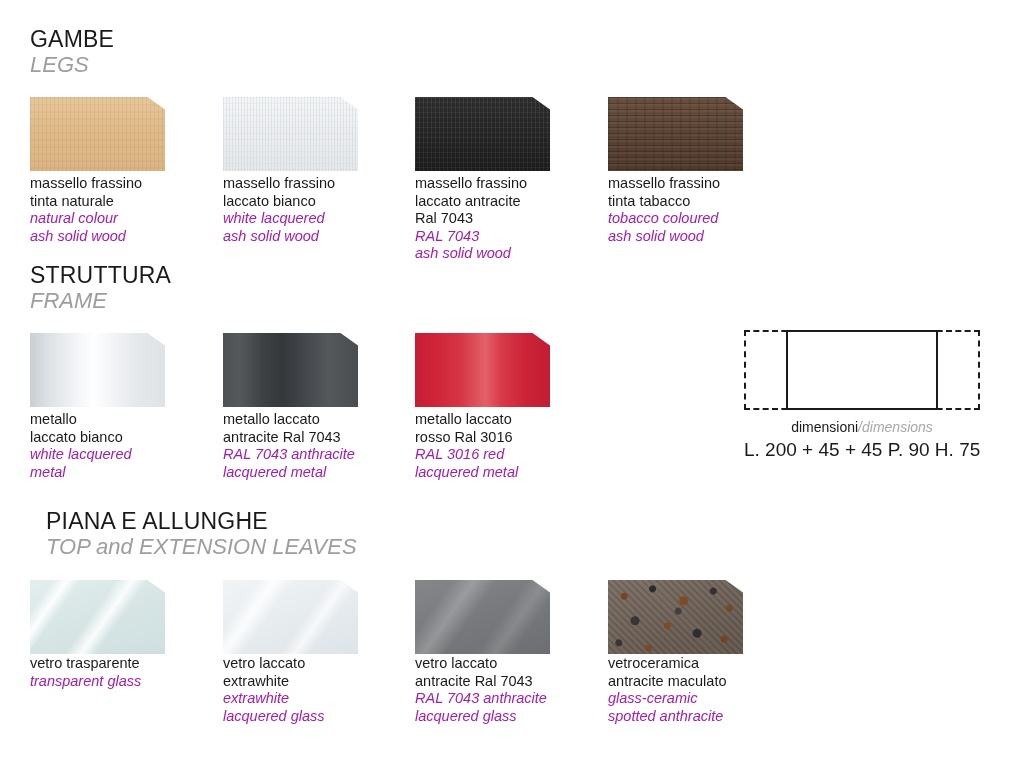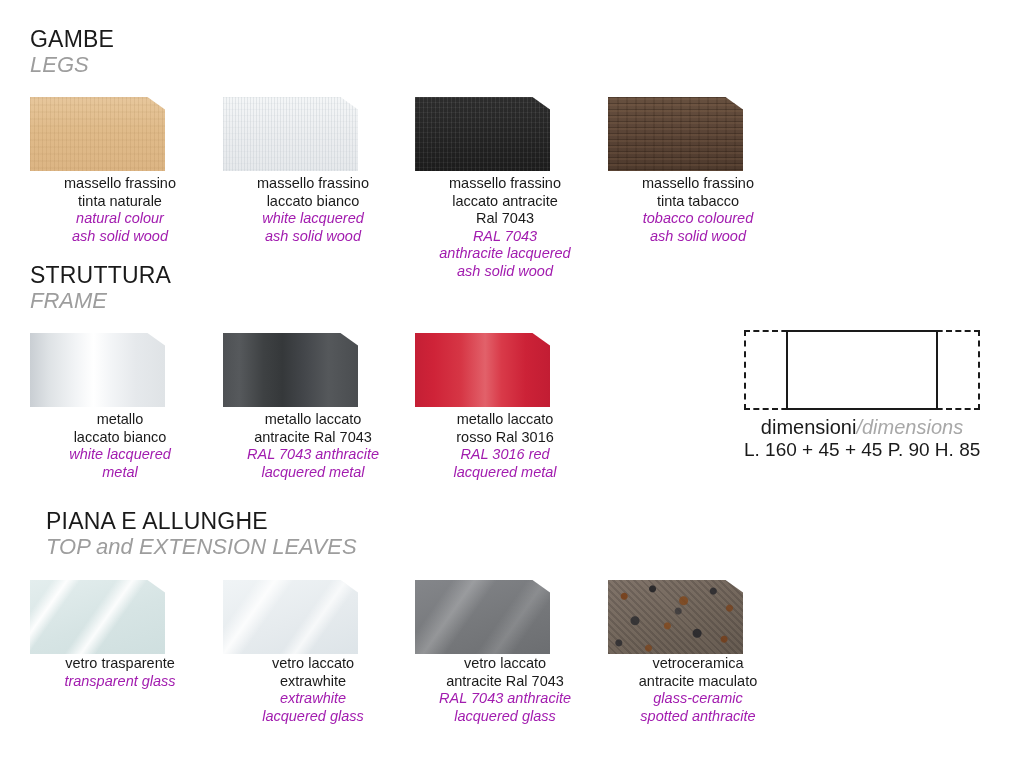--- a/index.html
+++ b/index.html
@@ -23,21 +23,21 @@
   }
 
   
   .swatch {
     position:absolute; width:135px; height:74px;
     clip-path: polygon(0 0, 87% 0, 100% 17%, 100% 100%, 0 100%);
   }
   .swatch .grain { position:absolute; inset:0; }
 
   
-  .caption { position:absolute; width:180px;text-align:center; }
+  .caption { position:absolute; width:180px; }
   .caption .l-it {
     font-size:14.5px; color:#1a1a1a; line-height:17.5px;
     white-space:nowrap;
   }
   .caption .l-en {
     font-size:14.5px; color:#a21caf; font-style:italic;
     line-height:17.5px; white-space:nowrap;
   }
 
   
@@ -46,21 +46,21 @@
   .dim-leaf {
     position:absolute; top:0; height:100%;
     border:2px dashed #1a1a1a; background:#fff;
   }
   .dim-top {
     position:absolute; top:0; height:100%;
     border:2px solid #1a1a1a; background:#fff; z-index:2;
   }
   .dim-label {
     text-align:center; white-space:nowrap;
-    font-size:20px; line-height:22px; margin-top:6px;
+    font-size:14px; line-height:22px; margin-top:6px;
   }
   .dim-label .it { color:#1a1a1a; }
   .dim-label .en { color:#a8a8a8; font-style:italic; }
   .dim-measure {
     text-align:center; white-space:nowrap;
     font-size:19px; color:#1a1a1a; line-height:24px;
   }
 </style>
 </head>
 <body>
@@ -107,21 +107,20 @@
     <div class="l-it">massello frassino</div>
     <div class="l-it">laccato bianco</div>
     <div class="l-en">white lacquered</div>
     <div class="l-en">ash solid wood</div>
   </div>
   <div class="caption" style="left:415px; top:175px;">
     <div class="l-it">massello frassino</div>
     <div class="l-it">laccato antracite</div>
     <div class="l-it">Ral 7043</div>
     <div class="l-en">RAL 7043</div>
-    <div class="l-en">anthracite lacquered</div>
     <div class="l-en">ash solid wood</div>
   </div>
   <div class="caption" style="left:608px; top:175px;">
     <div class="l-it">massello frassino</div>
     <div class="l-it">tinta tabacco</div>
     <div class="l-en">tobacco coloured</div>
     <div class="l-en">ash solid wood</div>
   </div>
 
   <div class="section-head" style="left:30px; top:262px;">
@@ -160,21 +159,21 @@
 
   <div class="dim-wrap" style="left:744px; top:330px; width:236px;">
     <div class="dim-figure" style="height:80px;">
       <div class="dim-leaf" style="left:0; width:62px;"></div>
       <div class="dim-leaf" style="right:0; width:62px;"></div>
       <div class="dim-top" style="left:42px; right:42px;"></div>
     </div>
     <div class="dim-label">
       <span class="it">dimensioni</span><span class="en">/</span><span class="en">dimensions</span>
     </div>
-    <div class="dim-measure">L. 160 + 45 + 45  P. 90 H. 85</div>
+    <div class="dim-measure">L. 200 + 45 + 45  P. 90 H. 75</div>
   </div>
 
   <div class="section-head" style="left:46px; top:508px;">
     <div class="it">PIANA E ALLUNGHE</div>
     <div class="en">TOP and EXTENSION LEAVES</div>
   </div>
 
   <div class="swatch" style="left:30px; top:580px;">
     <div class="grain" style="background:
            linear-gradient(125deg, rgba(255,255,255,0) 12%, rgba(255,255,255,.95) 20%, rgba(255,255,255,0) 27%,

